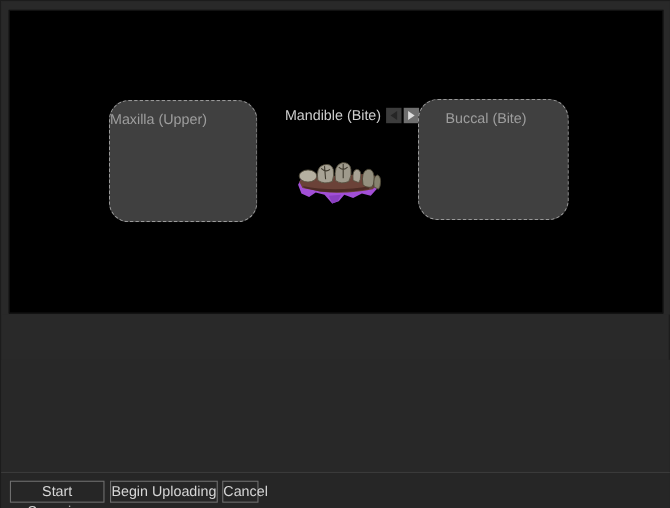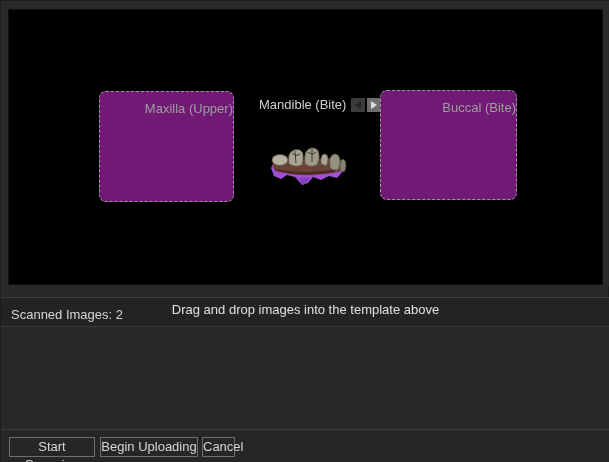--- a/index.html
+++ b/index.html
@@ -25,33 +25,33 @@
   }
   .scan-canvas {
     position: absolute;
     left: 7px; top: 8px;
     width: 595px; height: 276px;
     background: #000000;
     border: 1px solid #111;
   }
   .slot {
     position: absolute;
-    background: #701a75;
+    background: #404040;
     border: 1px dashed #9a9a9a;
-    border-radius: 7px;
-    text-align: right;
+    border-radius: 18px;
+    text-align: left;
   }
   .slot .slot-label {
     display: inline-block;
     margin-top: 9px;
     font-size: 13px;
     color: #9e9e9e;
   }
   .slot-maxilla { left: 90px; top: 81px; width: 135px; height: 111px; }
-  .slot-buccal  { left: 371px; top: 80px; width: 137px; height: 110px; }
+  .slot-buccal  { left: 371px; top: 80px; width: 137px; height: 110px; padding-left: 24px; }
 
   .mandible-row {
     position: absolute;
     left: 250px; top: 87px;
     height: 15px;
     display: flex;
     align-items: center;
   }
   .mandible-label {
     font-size: 13px;
@@ -186,24 +186,20 @@
         <path d="M39,8 Q43,12 47,8 M43,5 L43,18" stroke="#3f3a2e" stroke-width="1" fill="none"></path>
       </svg>
 
       <div class="slot slot-buccal">
         <span class="slot-label">Buccal (Bite)</span>
       </div>
 
     </div>
   </div>
 
-  <div class="status-bar">
-    <span class="scanned-count">Scanned Images: 2</span>
-    <span class="drop-hint">Drag and drop images into the template above</span>
-  </div>
 
   <div class="content-panel"></div>
 
   <div class="bottom-bar">
     <button class="action-btn btn-start">Start Scanning</button>
     <button class="action-btn btn-upload">Begin Uploading</button>
     <button class="action-btn btn-cancel">Cancel</button>
   </div>
 
 </div>

